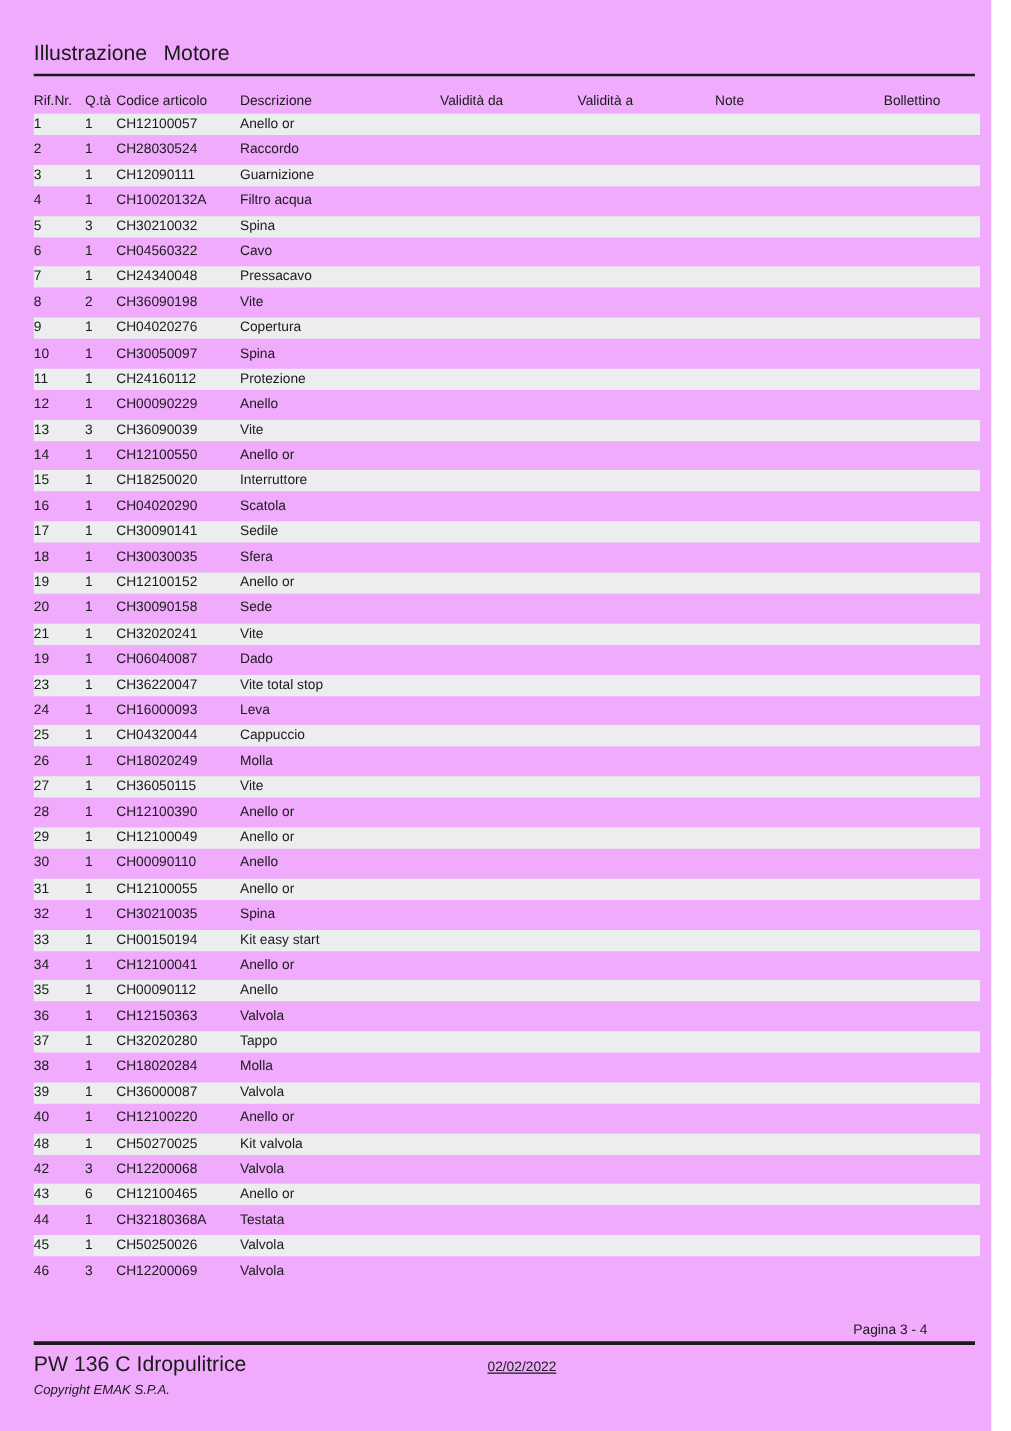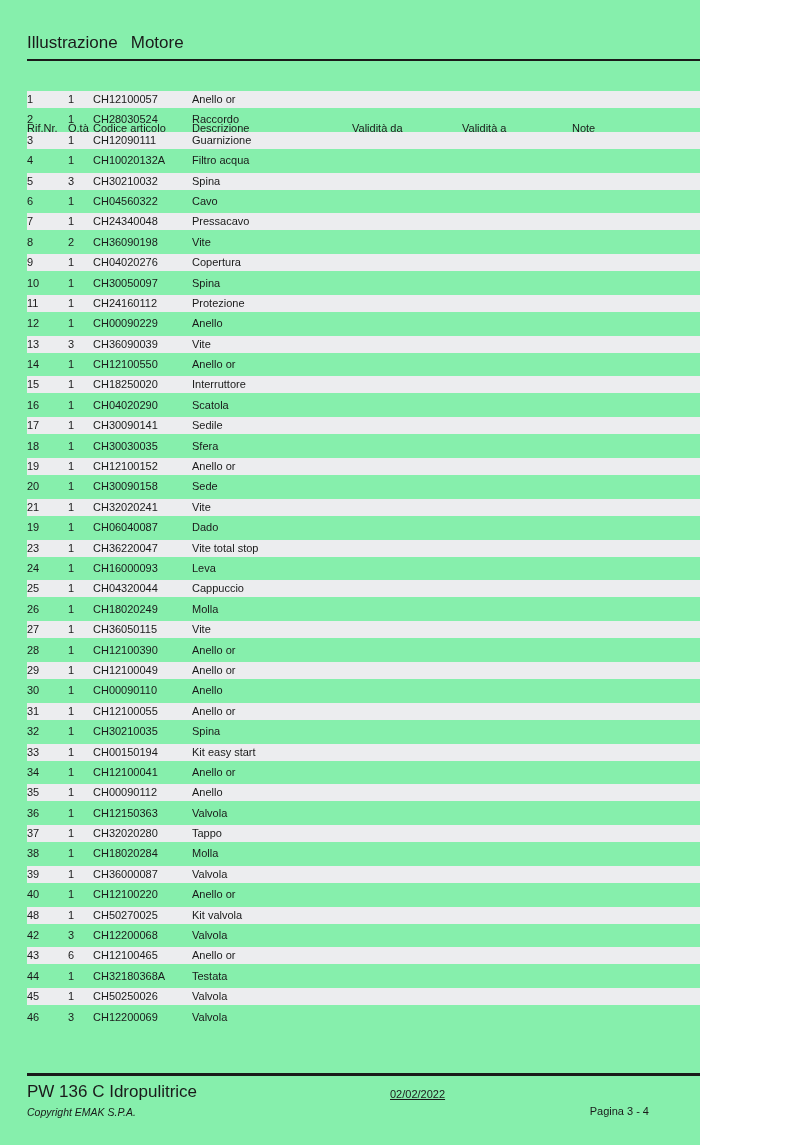--- a/index.html
+++ b/index.html
@@ -1,20 +1,20 @@
 <!DOCTYPE html>
 <html><head>
 <meta charset="utf-8">
 <style>
   html, body { margin: 0; padding: 0; background: #ffffff; }
   .page {
     position: relative;
-    width: 700px;
+    width: 793px;
     height: 1145px;
-    background: #86efac;
+    background: #f0abfc;
     font-family: "Liberation Sans", "DejaVu Sans", sans-serif;
     color: #1a1a1a;
     overflow: hidden;
   }
 
   
   .page-title {
     position: absolute;
     top: 33px;
     left: 27px;
@@ -41,21 +41,20 @@
     width: 757px;
   }
 
   .thead {
     position: absolute;
     top: 74px;
     left: 27px;
     font-size: 11px;
     line-height: 14px;
     color: #1a1a1a;
-    margin-top: 47px;
   }
   .thead span { display: block; white-space: nowrap; }
 
   .tbody {
     position: absolute;
     top: 91px;
     left: 27px;
   }
   .row {
     height: 20.4px;
@@ -102,21 +101,21 @@
     position: absolute;
     top: 1087px;
     left: 390px;
     font-size: 11px;
     line-height: 14px;
     white-space: nowrap;
     text-decoration: underline;
   }
   .footer-page {
     position: absolute;
-    top: 1104px;
+    top: 1057px;
     right: 51px;
     font-size: 11px;
     line-height: 14px;
     white-space: nowrap;
   }
 </style>
 </head>
 <body>
 
 <div class="page">

